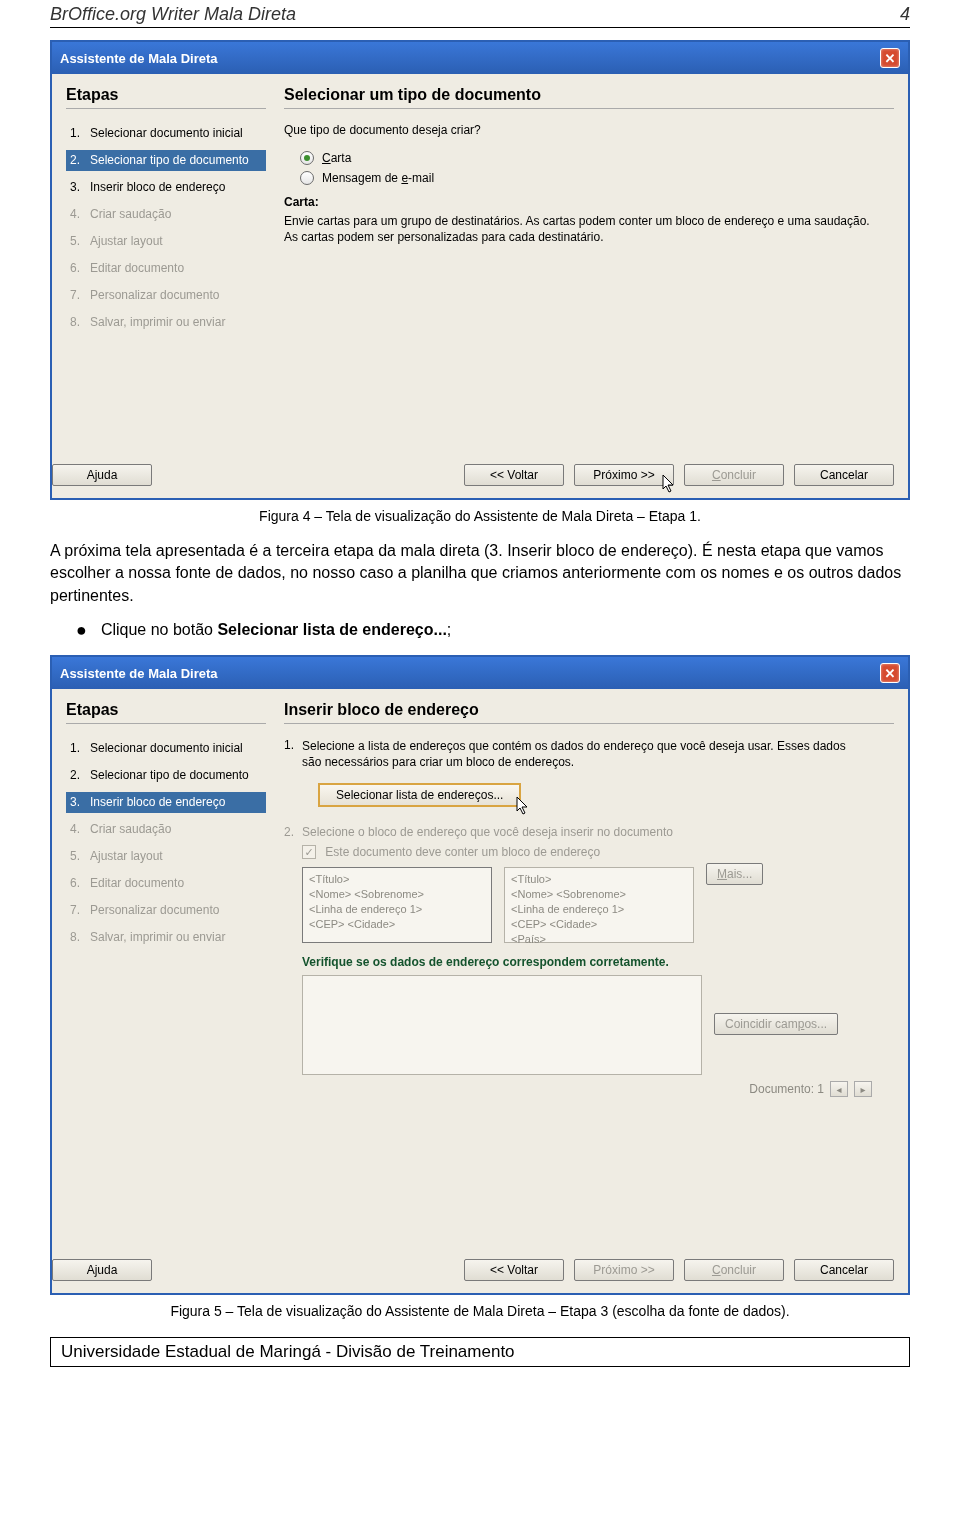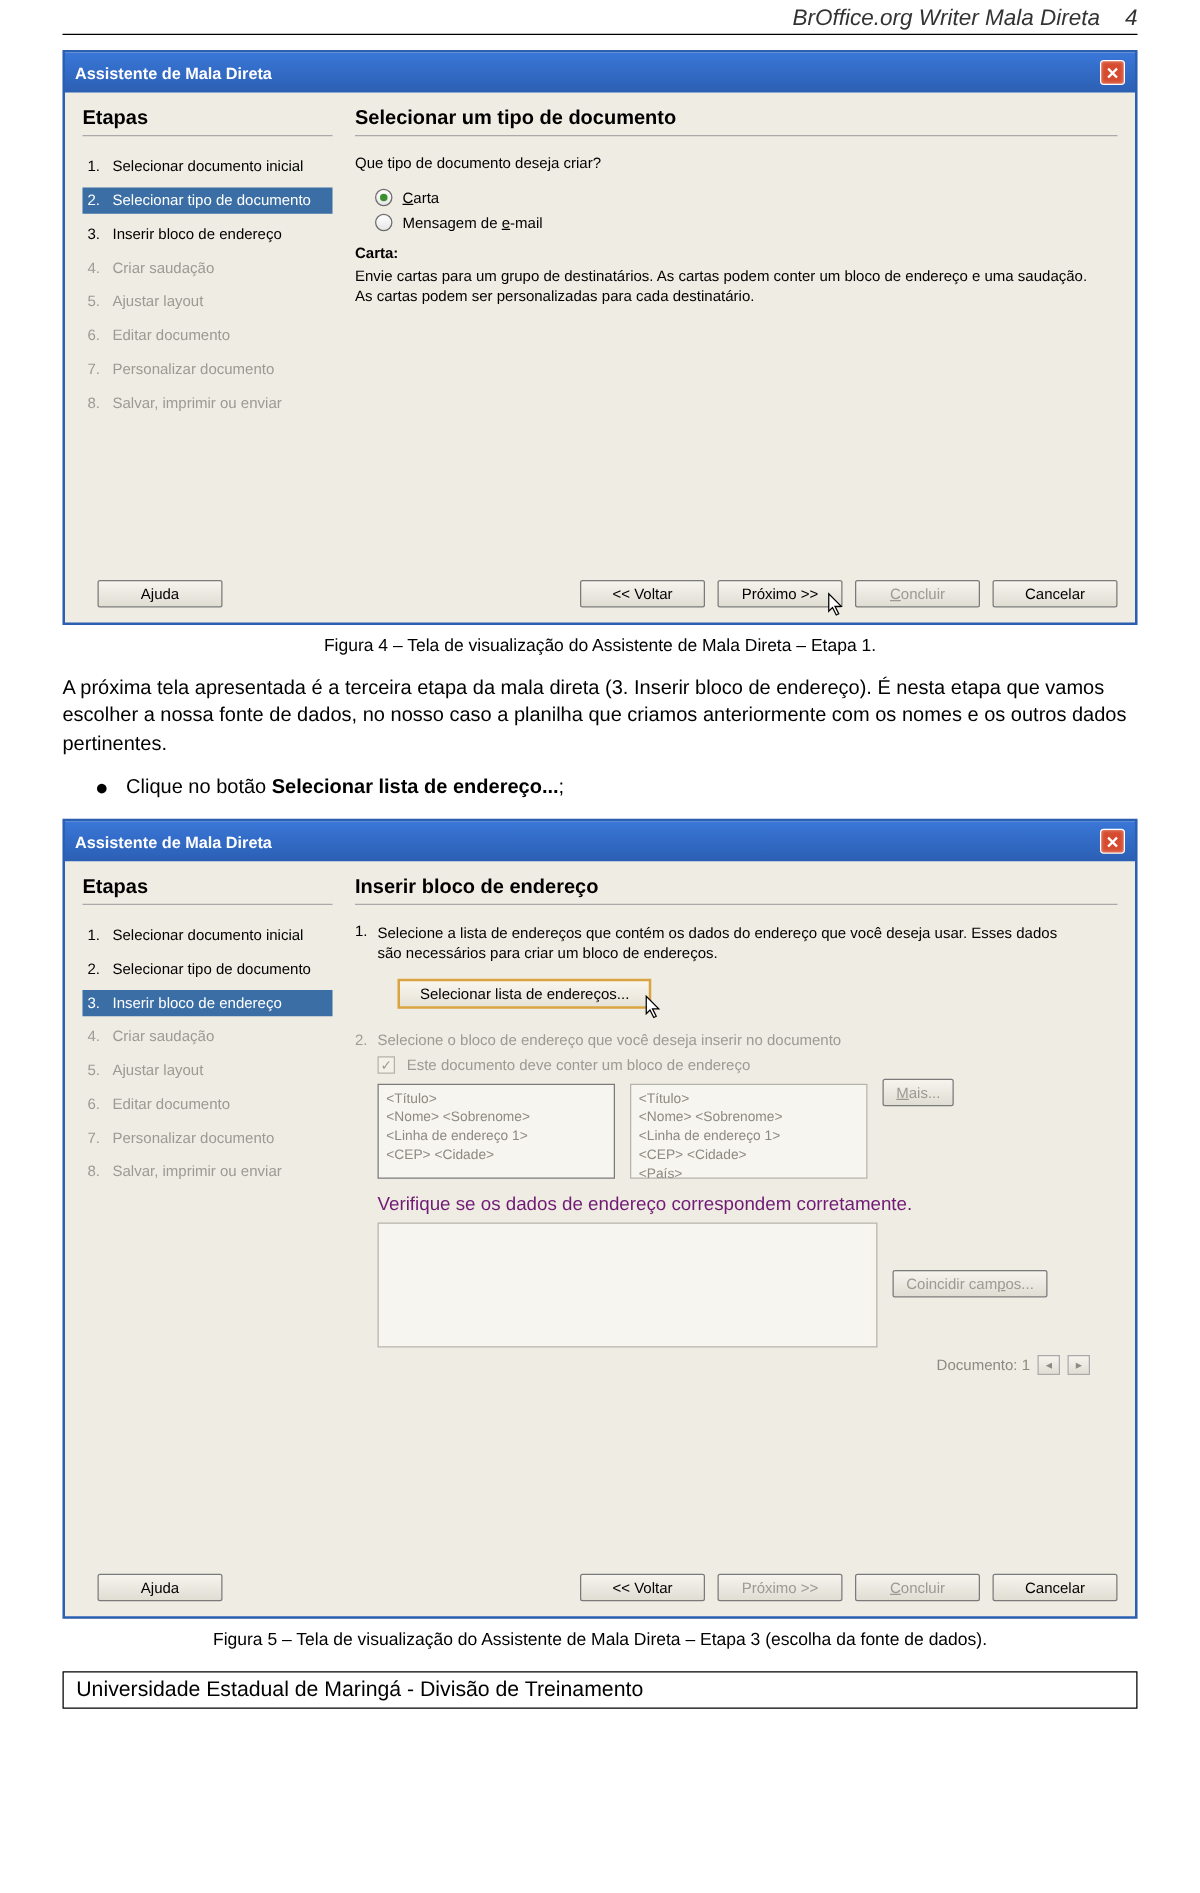--- a/index.html
+++ b/index.html
@@ -15,21 +15,21 @@
   }
   .doc-header {
     display: flex;
     justify-content: space-between;
     font-style: italic;
     font-family: Verdana, sans-serif;
     font-size: 18px;
     color: #333;
     padding: 4px 0 2px 0;
   }
-  .doc-header-title { flex: 1; text-align: right; }
+  .doc-header-title { flex: 1; text-align: left; }
   .doc-header-page { width: 30px; text-align: right; }
   hr.top-rule { border: none; border-top: 1px solid #000; margin-bottom: 12px; }
 
   
   .wizard {
     border: 2px solid #2b5fb3;
     background: #efece3;
     font-family: Tahoma, Arial, sans-serif;
     font-size: 12px;
     color: #000;
@@ -110,21 +110,21 @@
     border-radius: 50%;
     background: #3c8f2e;
   }
   .desc-block { margin-top: 10px; }
   .desc-block b { font-weight: bold; }
   .desc-text { margin-top: 4px; line-height: 1.35; max-width: 590px; }
 
   .btn-row {
     display: flex;
     gap: 10px;
-    padding: 10px 14px 12px 26px;
+    padding: 10px 14px 12px 0;
     align-items: center;
   }
   .btn-row .spacer { flex: 1; }
   .btn {
     min-width: 100px;
     padding: 3px 10px;
     border: 1px solid #7a7a7a;
     background: linear-gradient(#f6f4ee,#e0ddd3);
     border-radius: 2px;
     font-size: 12px;
@@ -189,21 +189,21 @@
     width: 190px; height: 76px;
     border: 1px solid #b5b2a8;
     background: #f7f5ef;
     padding: 4px 6px;
     font-size: 11px;
     line-height: 1.35;
     color: #8c8a82;
   }
   .addr-box.sel { border: 1px solid #7a7a7a; }
   .mais-area { width: 140px; }
-  .verify-text { margin-top: 12px; color: #701a75; font-size: 15px; }
+  .verify-text { margin-top: 12px; color: #14532d; font-size: 12px; font-weight: bold; }
   .preview-box {
     border: 1px solid #b5b2a8;
     background: #f7f5ef;
     height: 100px;
     margin-top: 6px;
     width: 400px;
   }
   .doc-nav {
     display: flex;
     align-items: center;

